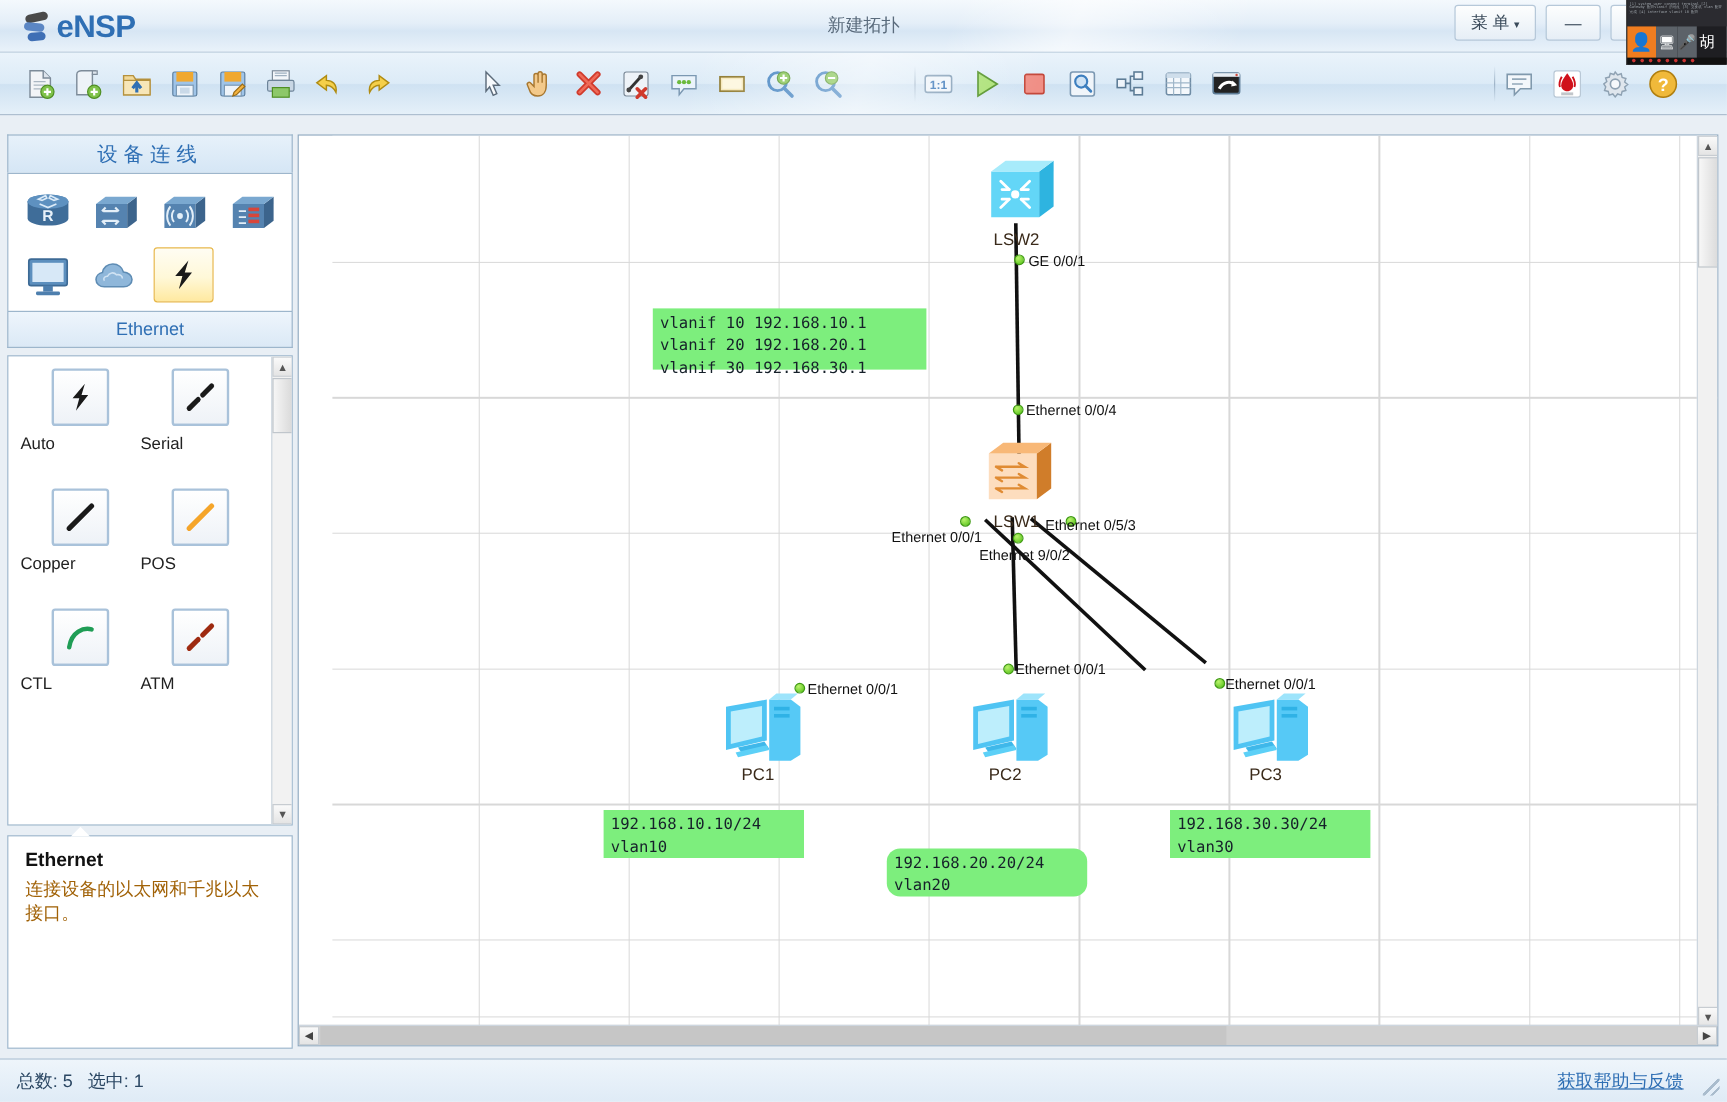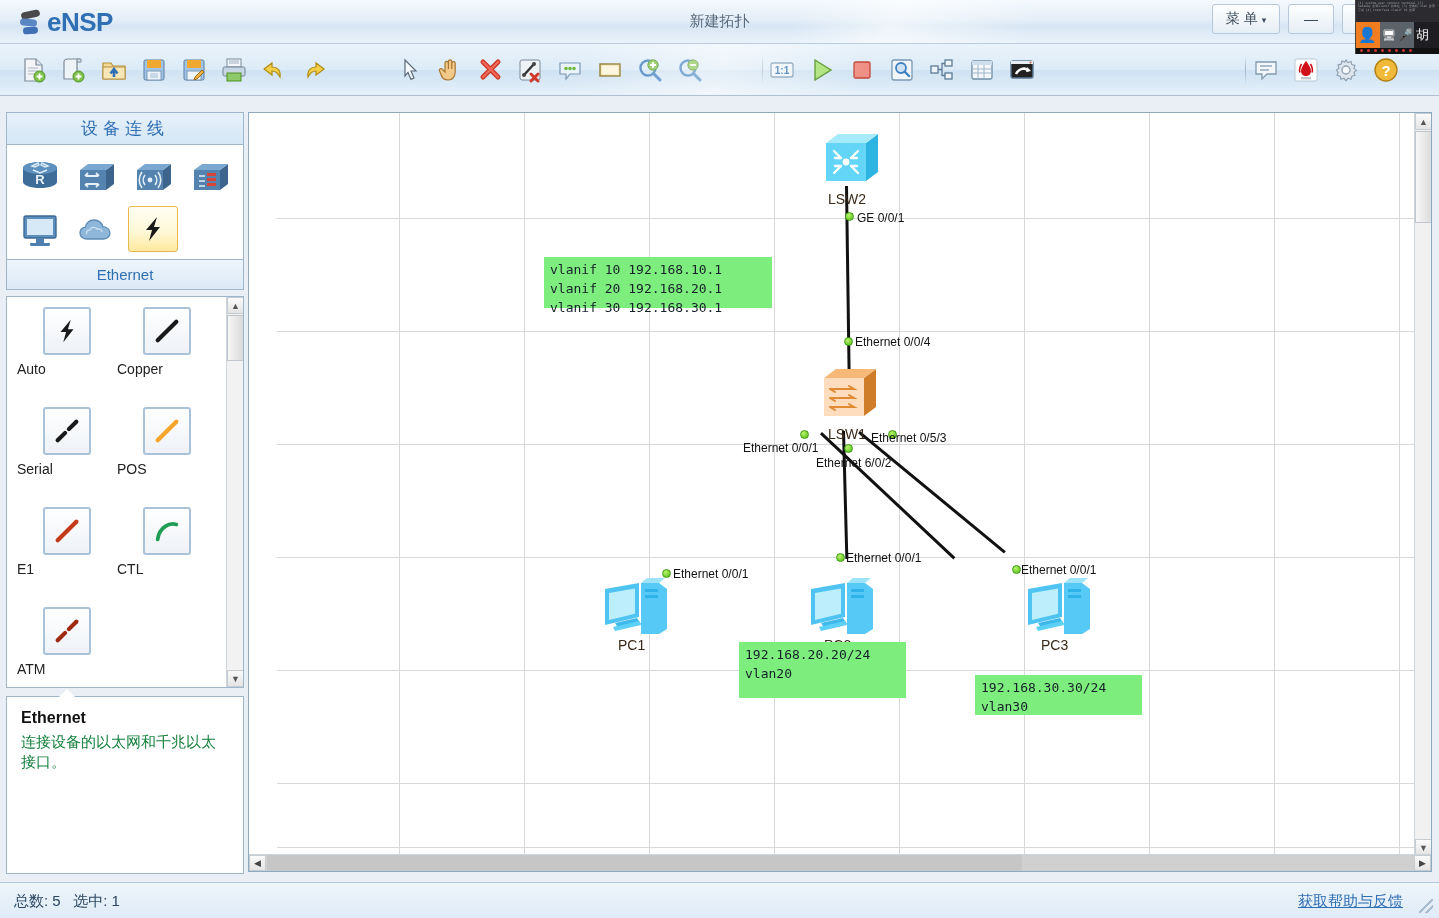--- a/index.html
+++ b/index.html
@@ -175,21 +175,21 @@
     content: ""; position: absolute; left: 52px; top: -8px;
     border-left: 8px solid transparent; border-right: 8px solid transparent;
     border-bottom: 8px solid #fff;
   }
   #descbox:after {
     content: ""; position: absolute; left: 51px; top: -9px;
     border-left: 9px solid transparent; border-right: 9px solid transparent;
     border-bottom: 9px solid #9db6cc; z-index: -1;
   }
   #desc-title { font-size: 16px; font-weight: bold; color: #111; margin-bottom: 5px; }
-  #desc-body { font-size: 15px; color: #15803d; line-height: 1.35; }
+  #desc-body { font-size: 15px; color: #a16207; line-height: 1.35; }
 
   
   #canvas-frame {
     position: absolute; left: 248px; top: 112px; width: 1184px; height: 760px;
     border: 1px solid #8fa9c0; background: #fff; overflow: hidden;
   }
   #canvas {
     position: absolute; left: 0; top: 0; width: 1167px; height: 742px;
     background-color: #ffffff;
     background-image:
@@ -599,53 +599,45 @@
           <svg width="28" height="28" viewBox="0 0 30 30">
               <path d="M19 3L8 16h6l-3 11L22 13h-6z" fill="#1a1a1a"></path>
             </svg>
         </div>
         <div class="cable-lbl">Auto</div>
       </div>
 
       <div class="cable-item">
         <div class="cable-ico">
           <svg width="28" height="28" viewBox="0 0 30 30">
-              <path d="M5 25L25 5" stroke="#1a1a1a" stroke-width="4.5" stroke-linecap="round"></path>
-            </svg>
-        </div>
-        <div class="cable-lbl">Copper</div>
-      </div>
-
-      <div class="cable-item">
-        <div class="cable-ico">
-          <svg width="28" height="28" viewBox="0 0 30 30">
             <path d="M5 25L13 17" stroke="#1a1a1a" stroke-width="4.5" stroke-linecap="round"></path>
             <path d="M17 13L25 5" stroke="#1a1a1a" stroke-width="4.5" stroke-linecap="round"></path>
           </svg>
         </div>
         <div class="cable-lbl">Serial</div>
+      </div>
+
+      <div class="cable-item">
+        <div class="cable-ico">
+          <svg width="28" height="28" viewBox="0 0 30 30">
+              <path d="M5 25L25 5" stroke="#1a1a1a" stroke-width="4.5" stroke-linecap="round"></path>
+            </svg>
+        </div>
+        <div class="cable-lbl">Copper</div>
       </div>
 
       <div class="cable-item">
         <div class="cable-ico">
           <svg width="28" height="28" viewBox="0 0 30 30">
               <path d="M5 25L25 5" stroke="#f5a52a" stroke-width="4.5" stroke-linecap="round"></path>
             </svg>
         </div>
         <div class="cable-lbl">POS</div>
       </div>
 
-      <div class="cable-item">
-        <div class="cable-ico">
-          <svg width="28" height="28" viewBox="0 0 30 30">
-              <path d="M5 25L25 5" stroke="#c23a18" stroke-width="4.5" stroke-linecap="round"></path>
-            </svg>
-        </div>
-        <div class="cable-lbl">E1</div>
-      </div>
 
       <div class="cable-item">
         <div class="cable-ico">
           <svg width="28" height="28" viewBox="0 0 30 30">
             <path d="M5 24C7 10 18 6 25 8" stroke="#1f9d55" stroke-width="4" fill="none" stroke-linecap="round"></path>
           </svg>
         </div>
         <div class="cable-lbl">CTL</div>
       </div>
 
@@ -760,38 +752,40 @@
     <div class="dot" style="left:568px; top:99px;"></div>
     <div class="iface" style="left:580px; top:212px; top:98px;">GE 0/0/1</div>
 
     <div class="dot" style="left:567px; top:224px;"></div>
     <div class="iface" style="left:578px; top:222px;">Ethernet 0/0/4</div>
 
     <div class="dot" style="left:523px; top:317px;"></div>
     <div class="iface" style="left:466px; top:328px;">Ethernet 0/0/1</div>
 
     <div class="dot" style="left:567px; top:331px;"></div>
-    <div class="iface" style="left:539px; top:343px;">Ethernet 6/0/2</div>
+    <div class="iface" style="left:539px; top:343px;">Ethernet 9/0/2</div>
 
     <div class="dot" style="left:611px; top:317px;"></div>
     <div class="iface" style="left:594px; top:318px;">Ethernet 0/5/3</div>
 
     <div class="dot" style="left:385px; top:456px;"></div>
     <div class="iface" style="left:396px; top:454px;">Ethernet 0/0/1</div>
 
     <div class="dot" style="left:559px; top:440px;"></div>
     <div class="iface" style="left:569px; top:438px;">Ethernet 0/0/1</div>
 
     <div class="dot" style="left:735px; top:452px;"></div>
     <div class="iface" style="left:744px; top:450px;">Ethernet 0/0/1</div>
 
     <div class="note" style="left:267px; top:144px; width:228px; height:51px;">vlanif 10 192.168.10.1
 vlanif 20 192.168.20.1
 vlanif 30 192.168.30.1</div>
-    <div class="note" style="left:462px; top:529px; width:167px; height:56px;">192.168.20.20/24
+    <div class="note" style="left:226px; top:562px; width:167px; height:40px;">192.168.10.10/24
+vlan10</div>
+    <div class="note" style="left:462px; top:594px; width:167px; height:40px;border-radius:11px;">192.168.20.20/24
 vlan20</div>
     <div class="note" style="left:698px; top:562px; width:167px; height:40px;">192.168.30.30/24
 vlan30</div>
   </div>
 
   <div id="vsb">
     <div class="sb-arrow">▲</div>
     <div id="vsb-thumb"></div>
     <div class="sb-arrow bot">▼</div>
   </div>

